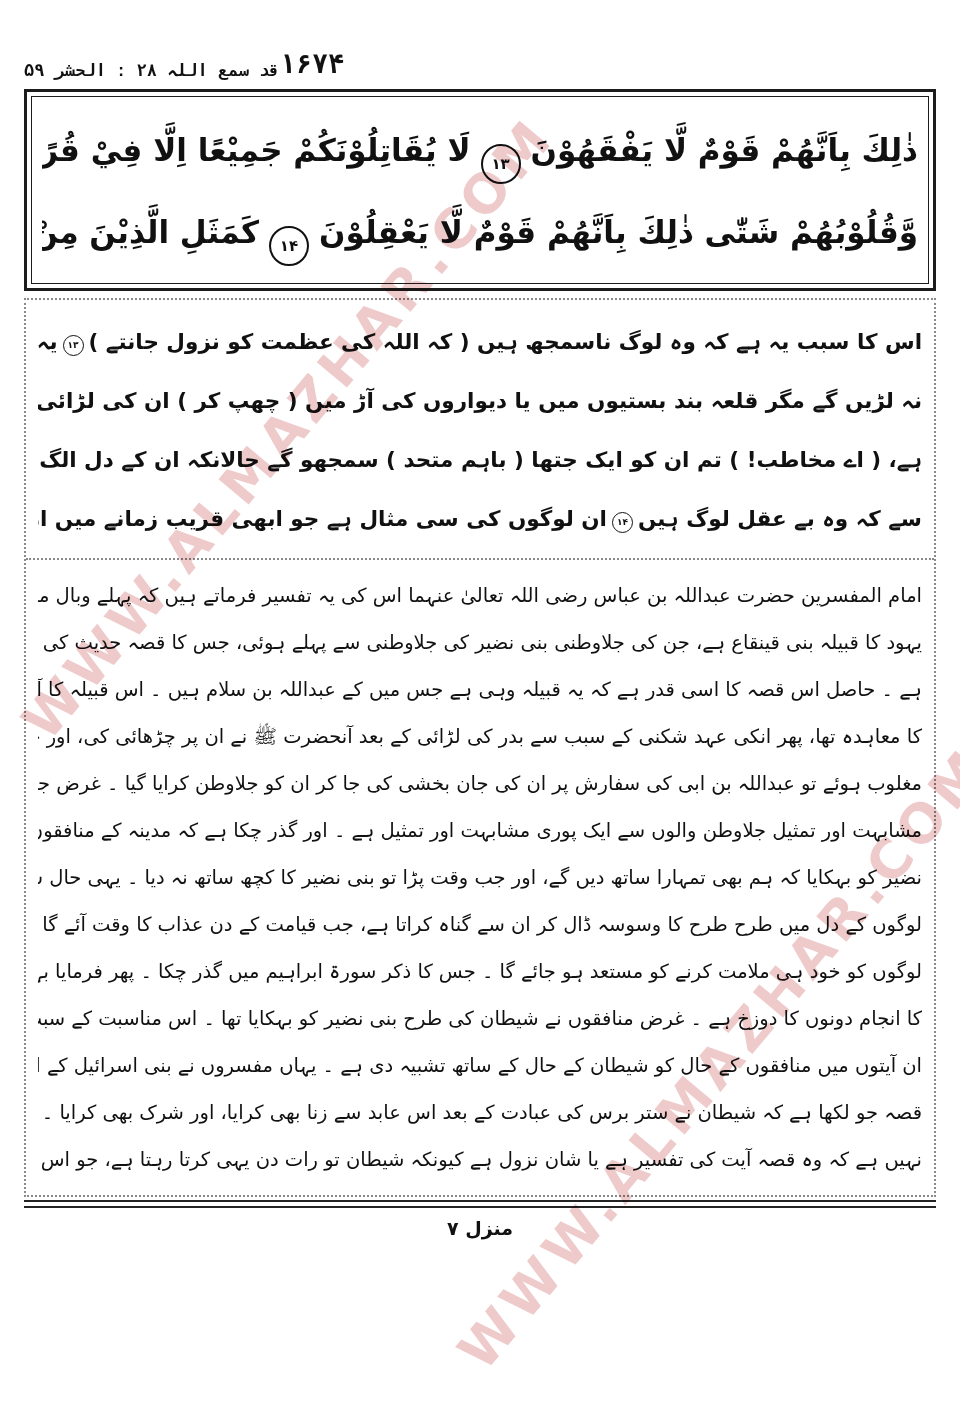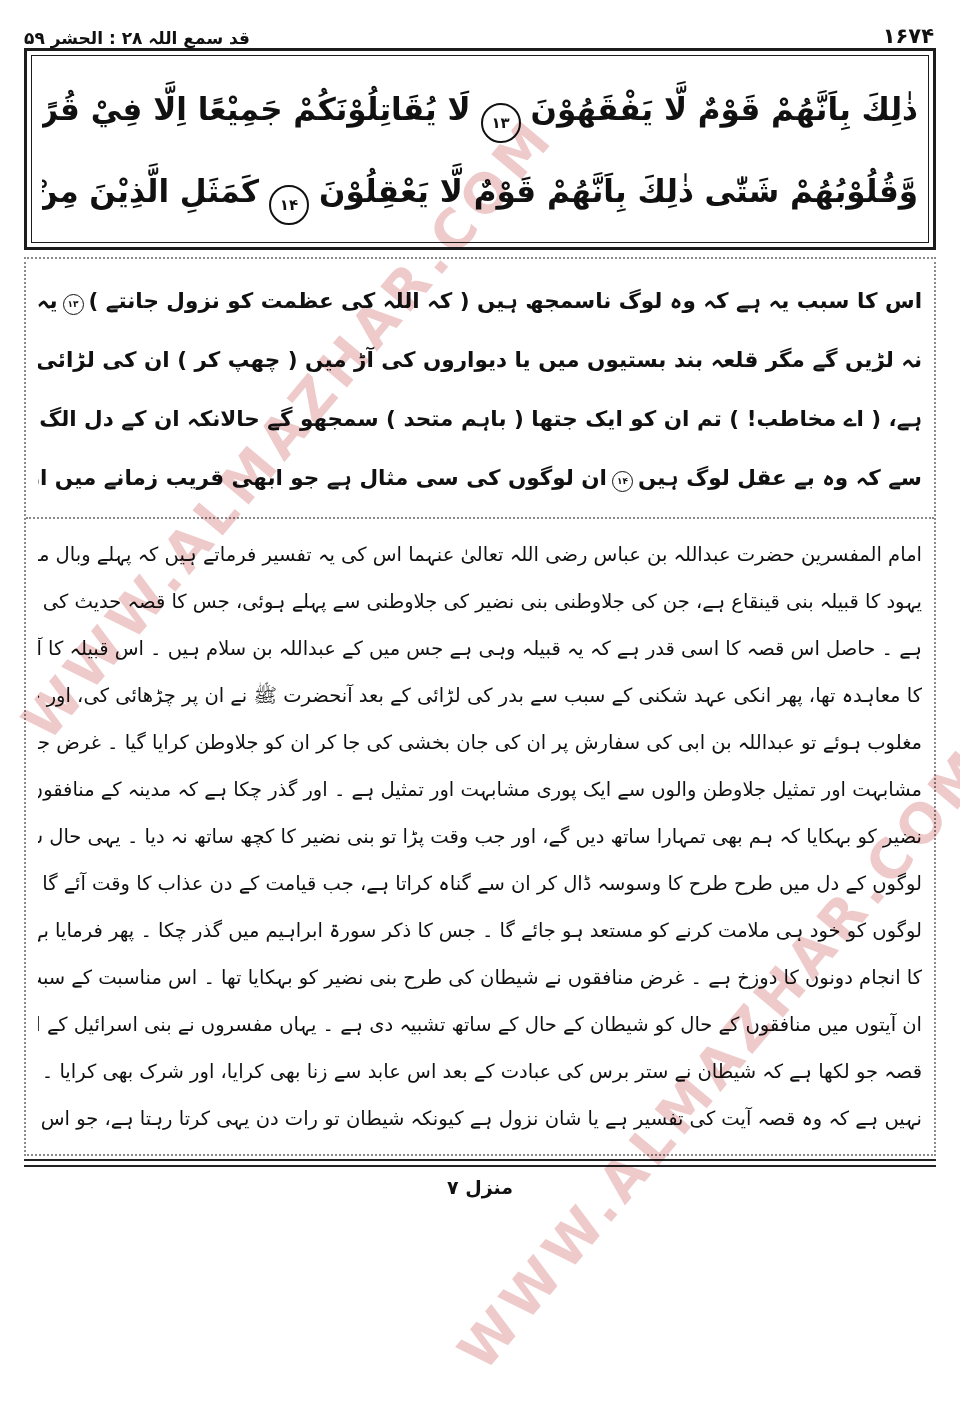--- a/index.html
+++ b/index.html
@@ -4,24 +4,24 @@
 <style>
   html,body { margin:0; padding:0; }
   body {
     width:960px; height:1424px;
     background:#ffffff; color:#111;
     font-family:"DejaVu Sans", sans-serif;
     position:relative; overflow:hidden;
   }
 
   
-  .header { display:flex; justify-content:space-between; align-items:flex-end;
-            padding:24px 26px 0 24px; }
+  .header { display:flex; justify-content:flex-start; align-items:flex-end;
+            padding:24px 26px 8px 24px;font-family:Liberation Mono, monospace; }
   .h-left  { font-size:17px; font-weight:bold; direction:rtl; }
-  .h-center{ font-size:21px; font-weight:bold; }
+  .h-center{ font-size:27px; font-weight:bold;margin-top:24px; }
   .h-right { font-size:27px; font-weight:bold; direction:rtl; }
 
   
   .quran-box  { margin:0 24px; border:3px solid #1c1c1c; padding:4px; background:#fff; }
   .quran-inner{ border:1.5px solid #1c1c1c; padding:12px 10px 10px; }
   .qline { direction:rtl; text-align:center; white-space:nowrap; overflow:hidden;
            font-size:31px; font-weight:bold; line-height:82px; }
 
   
   .ayah { display:inline-flex; align-items:center; justify-content:center;

